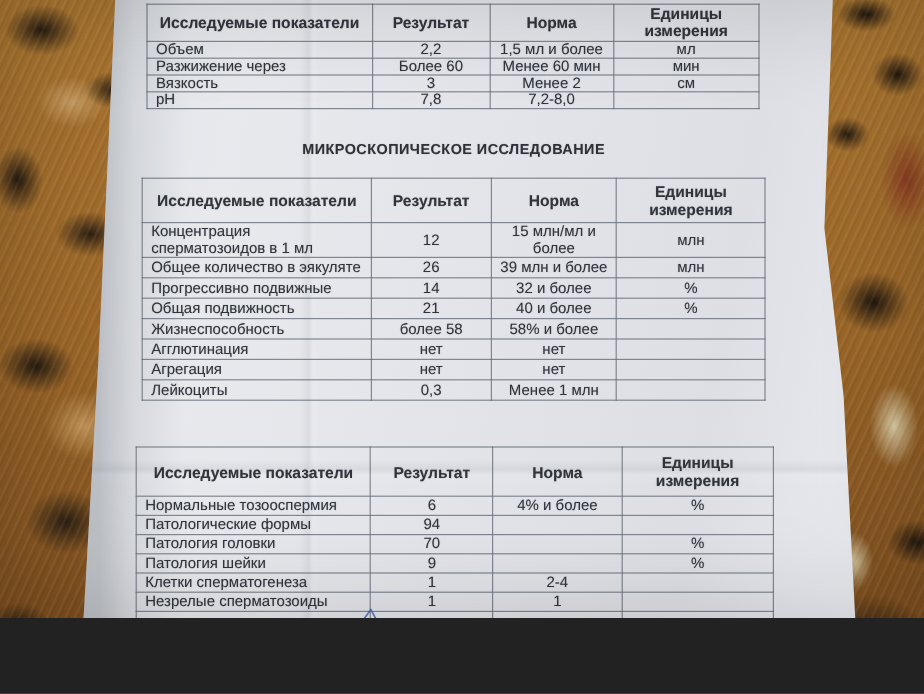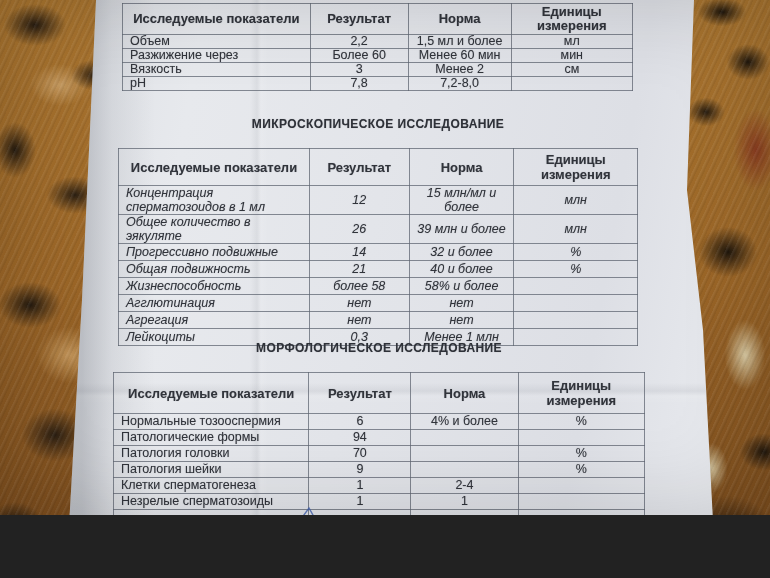--- a/index.html
+++ b/index.html
@@ -54,21 +54,21 @@
   }
   .tbl th, .tbl td { border:1px solid rgba(95,102,114,0.75); overflow:hidden; vertical-align:middle; }
   .tbl th { font-weight:bold; font-size:13px; text-align:center; line-height:15px; }
   .tbl td { text-align:center; line-height:14px; padding:0 3px; }
   .tbl td:first-child { text-align:left; padding-left:7px; }
   #t1 { left:122px; top:3px;   width:511px; }
   #t1 th { padding:1px 3px; line-height:14px; }
   #t1 td { height:13px; line-height:13px;margin-left:28px; }
   #t2 { left:118px; top:148px; width:520px; }
   #t2 th { padding:3px 3px; }
-  #t2 td { height:16px;font-style:italic; }
+  #t2 td { height:16px; }
   #t3 { left:113px; top:372px; width:532px; }
   #t3 th { padding:5px 3px; }
   #t3 td { height:15px; line-height:13px; }
   .sec-title {
     position:absolute; font-weight:bold; font-size:12px; letter-spacing:0.4px;
     text-align:center; color:#2e3138;
   }
   #h-micro { left:118px; width:520px; top:117px; }
   #h-morph { left:113px; width:532px; top:341px; }
   #conclusion { position:absolute; left:125px; top:551px; font-size:14.5px; }
@@ -195,21 +195,20 @@
         </tr>
         <tr>
           <td>Лейкоциты</td>
           <td>0,3</td>
           <td>Менее 1 млн</td>
           <td></td>
         </tr>
       </tbody>
   </table>
 
-  <div class="sec-title doc-text" id="h-morph">МОРФОЛОГИЧЕСКОЕ ИССЛЕДОВАНИЕ</div>
   <table class="tbl" id="t3">
     <colgroup>
         <col style="width:36.8%">
         <col style="width:19.2%">
         <col style="width:20.2%">
         <col style="width:23.8%">
       </colgroup>
     <thead>
       <tr>
         <th>Исследуемые показатели</th>

